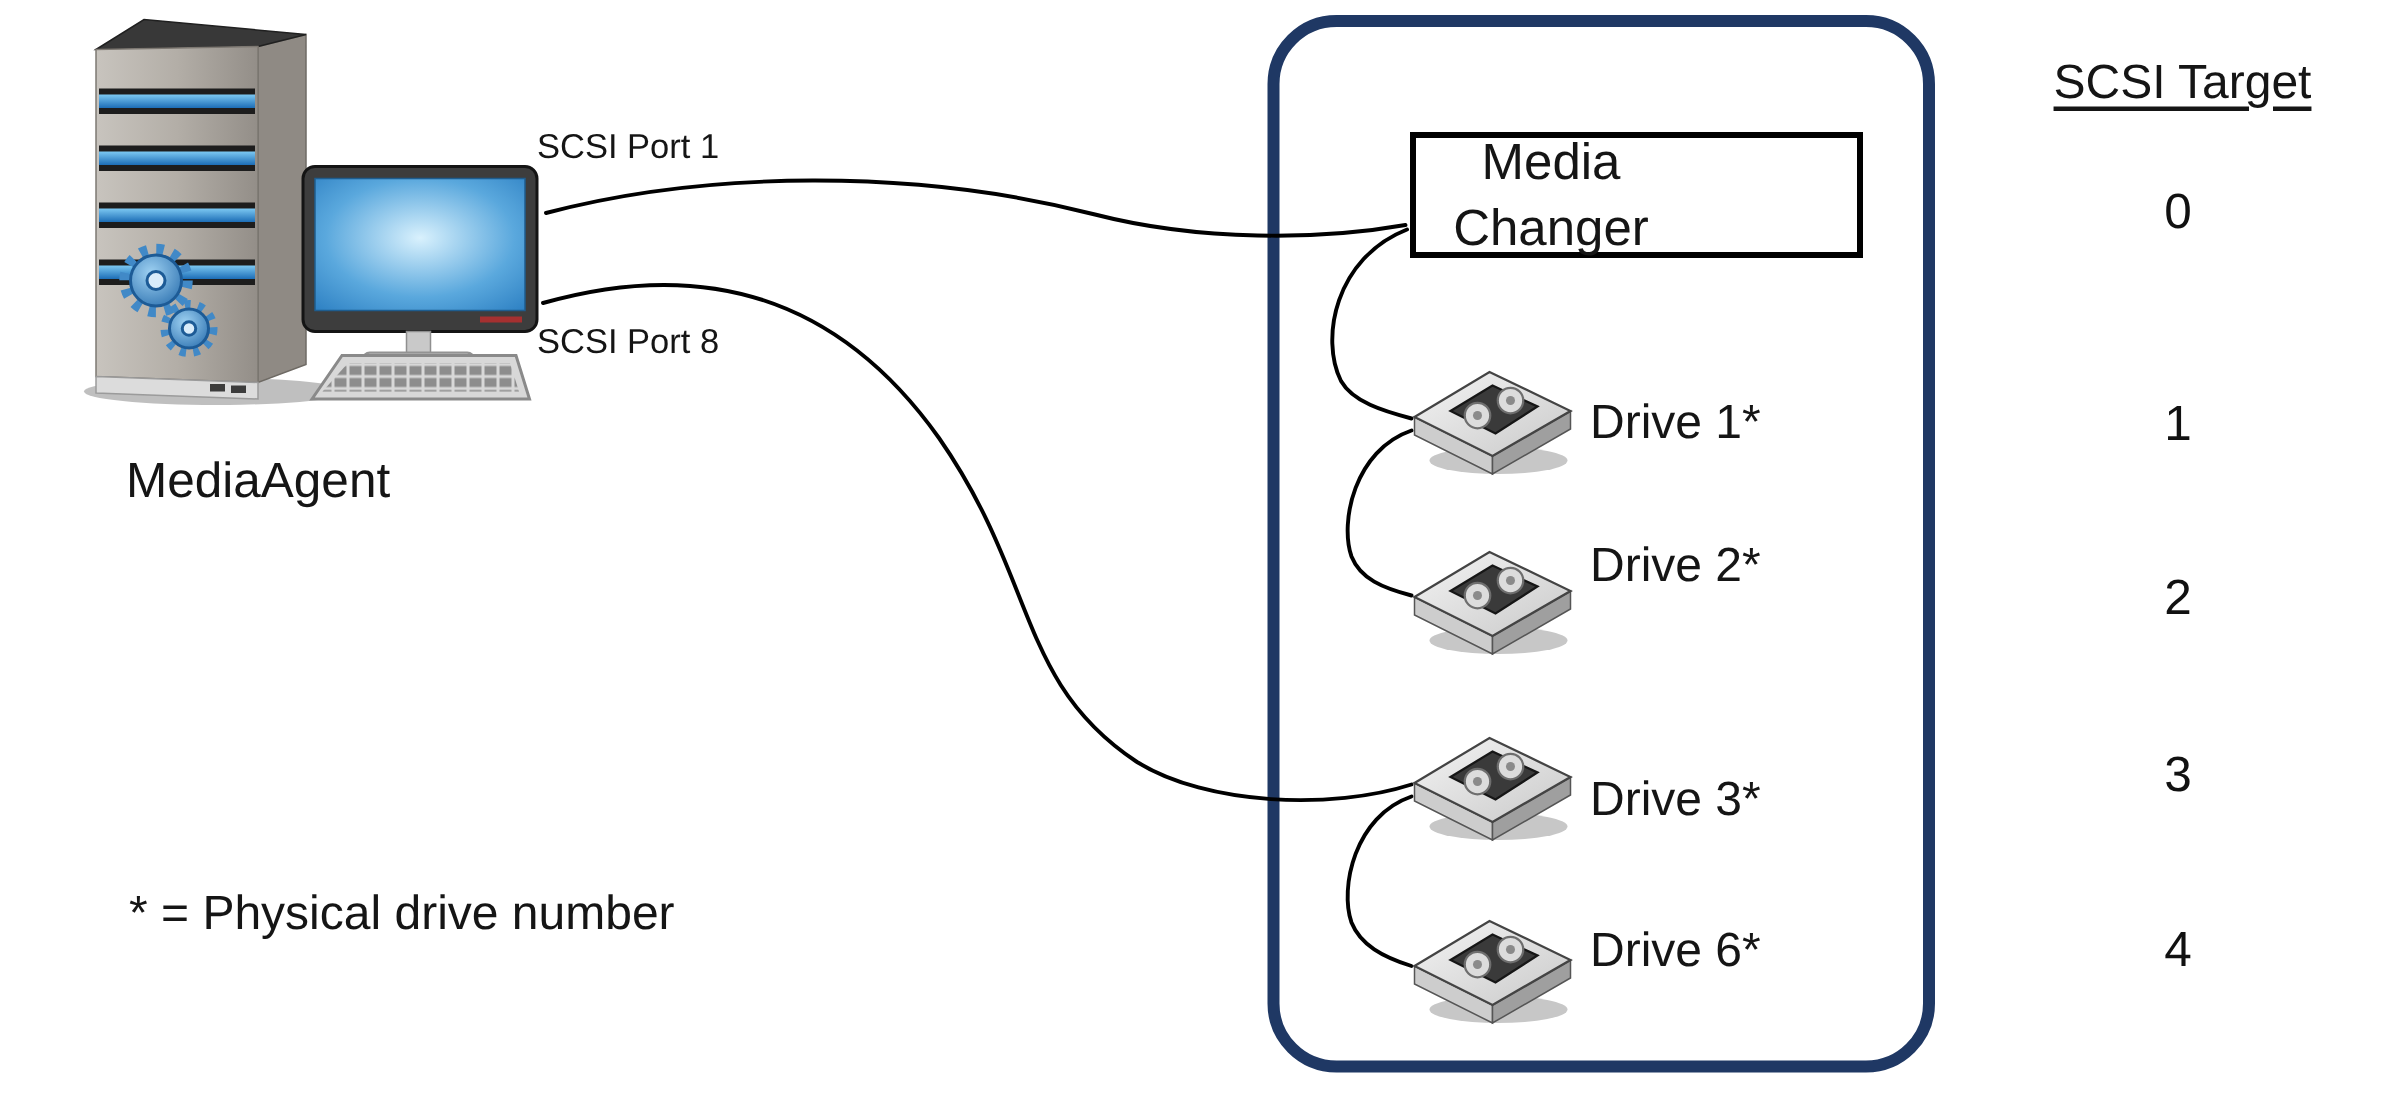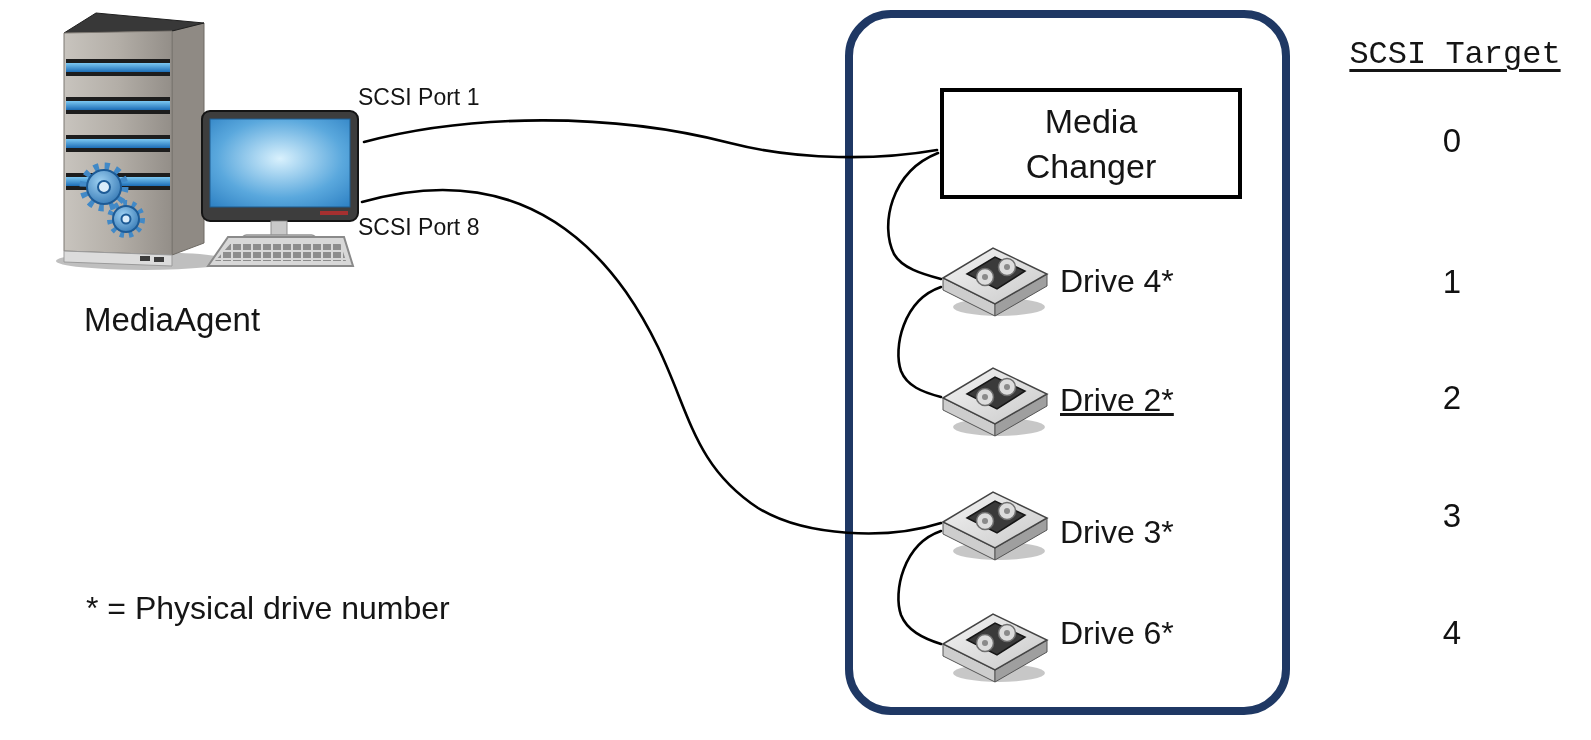--- a/index.html
+++ b/index.html
@@ -19,36 +19,36 @@
   .target-value{font-size:33px;}
   #library-box{
     position:absolute;left:845px;top:10px;width:445px;height:705px;
     box-sizing:border-box;
     border:8px solid #1f3864;
     border-radius:46px;
     background:transparent;
     z-index:1;
   }
   #media-changer-box{
-    position:absolute;left:940px;top:88px;width:302px;height:111px;
+    position:absolute;left:940px;top:88px;width:302px;height:84px;
     box-sizing:border-box;
     border:4px solid #000;
     background:#fff;
-    display:flex;align-items:center;justify-content:center;
+    display:flex;align-items:center;justify-content:flex-start;
     z-index:3;
   }
   #media-changer-box .mc-text{
     width:180px;text-align:center;font-size:34px;line-height:1.3;color:#151515;
   }
   #cable-layer{position:absolute;left:0;top:0;z-index:2;}
   .icon-abs{position:absolute;z-index:3;}
   #scsi-target-header{
     position:absolute;left:1335px;top:36px;width:240px;
     text-align:center;font-size:32px;text-decoration:underline;
-    text-underline-offset:6px;color:#151515;z-index:3;font-family:Liberation Mono, monospace;
+    text-underline-offset:6px;color:#151515;z-index:3;
   }
   .target-value{position:absolute;left:1402px;width:100px;text-align:center;z-index:3;}
 </style>
 </head>
 <body>
 
 <div id="canvas">
 
   <svg width="0" height="0" style="position:absolute" aria-hidden="true">
     <defs>
@@ -158,22 +158,22 @@
   <svg class="icon-abs" style="left:935px;top:352px;" width="120" height="90">
       <use href="#tape-drive"></use>
     </svg>
   <svg class="icon-abs" style="left:935px;top:476px;" width="120" height="90">
       <use href="#tape-drive"></use>
     </svg>
   <svg class="icon-abs" style="left:935px;top:598px;" width="120" height="90">
       <use href="#tape-drive"></use>
     </svg>
 
-  <div class="lbl drive-label" style="left:1060px;top:263px;">Drive 4*</div>
-  <div class="lbl drive-label" style="left:1060px;top:382px;text-decoration:underline;">Drive 2*</div>
+  <div class="lbl drive-label" style="left:1060px;top:263px;">Drive 1*</div>
+  <div class="lbl drive-label" style="left:1060px;top:358px;">Drive 2*</div>
   <div class="lbl drive-label" style="left:1060px;top:498px;margin-top:16px;">Drive 3*</div>
   <div class="lbl drive-label" style="left:1060px;top:615px;">Drive 6*</div>
 
   <div id="scsi-target-header">SCSI Target</div>
   <div class="target-value" style="top:122px;">0</div>
   <div class="target-value" style="top:263px;">1</div>
   <div class="target-value" style="top:379px;">2</div>
   <div class="target-value" style="top:497px;">3</div>
   <div class="target-value" style="top:614px;">4</div>
 

